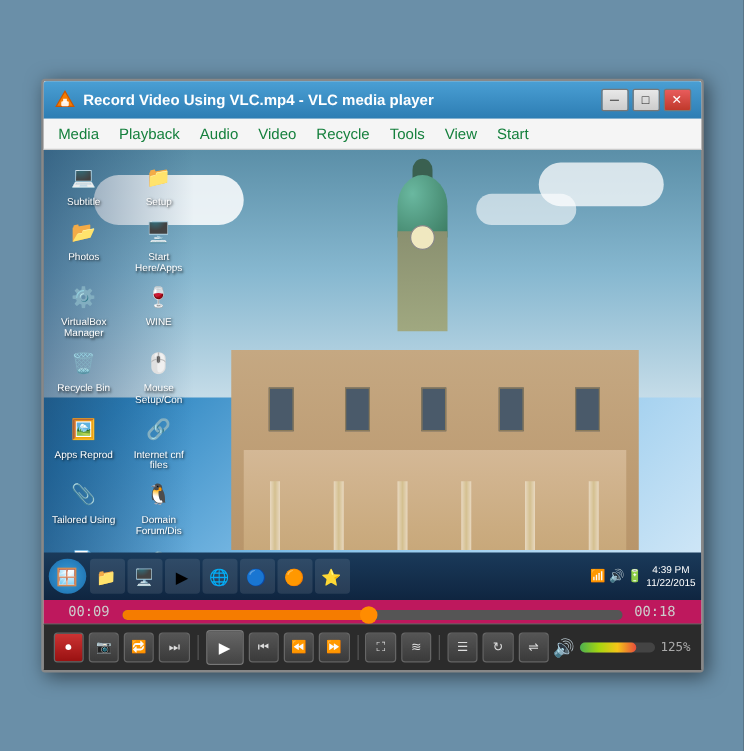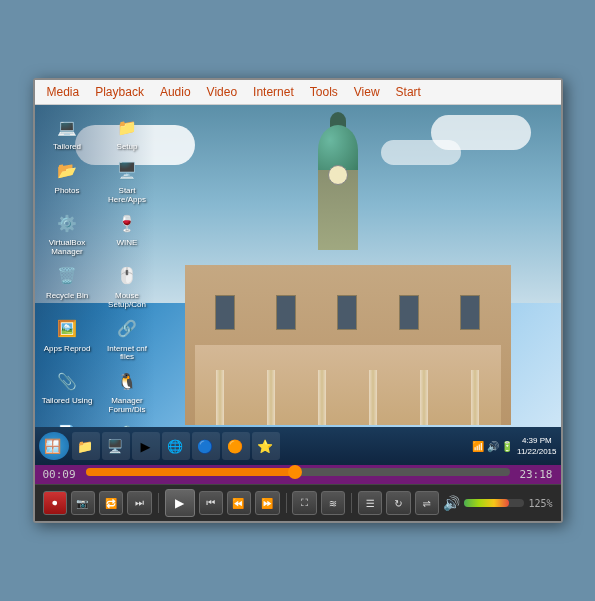--- a/index.html
+++ b/index.html
@@ -68,21 +68,21 @@
       background: #f5f5f5;
       border-bottom: 1px solid #ccc;
       display: flex;
       padding: 2px 4px;
       font-size: 12px;
     }
     .menu-item {
       padding: 3px 8px;
       cursor: pointer;
       border-radius: 2px;
-      color: #c2410c;
+      color: #15803d;
     }
 
     
     .video-area {
       width: 100%;
       height: 360px;
       background: #2a2a2a;
       position: relative;
       overflow: hidden;
     }
@@ -313,24 +313,24 @@
       gap: 2px;
       align-items: center;
     }
     .sys-icon {
       font-size: 10px;
       color: #ccc;
     }
 
     
     .progress-section {
-      background: #701a75;
-      padding: 3px 8px;
-      display: flex;
-      align-items: flex-start;
+      background: #be185d;
+      padding: 3px 20px;
+      display: flex;
+      align-items: flex-end;
       gap: 8px;
     }
     .time-display {
       color: #ccc;
       font-size: 11px;
       font-family: monospace;
       width: 35px;
     }
     .time-display.right { text-align: right; }
     .progress-bar-container {
@@ -422,46 +422,61 @@
       color: #aaa;
       font-size: 10px;
       font-family: monospace;
     }
   </style>
 </head>
 <body>
 
 <div class="vlc-window">
 
+  <div class="title-bar">
+    <div class="title-bar-icon">
+      <svg width="18" height="18" viewBox="0 0 18 18">
+        <polygon points="9,2 16,14 2,14" fill="#f57c00" stroke="#cc5500" stroke-width="1"></polygon>
+        <rect x="6" y="10" width="6" height="4" rx="1" fill="#fff" opacity="0.9"></rect>
+        <rect x="7.5" y="8" width="3" height="3" fill="#fff" opacity="0.9"></rect>
+      </svg>
+    </div>
+    <span class="title-bar-text">Record Video Using VLC.mp4 - VLC media player</span>
+    <div class="title-bar-buttons">
+      <div class="tb-btn minimize">─</div>
+      <div class="tb-btn maximize">□</div>
+      <div class="tb-btn close">✕</div>
+    </div>
+  </div>
 
   <div class="menu-bar">
     <div class="menu-item">Media</div>
     <div class="menu-item">Playback</div>
     <div class="menu-item">Audio</div>
     <div class="menu-item">Video</div>
-    <div class="menu-item">Internet</div>
+    <div class="menu-item">Recycle</div>
     <div class="menu-item">Tools</div>
     <div class="menu-item">View</div>
     <div class="menu-item">Start</div>
   </div>
 
   <div class="video-area">
     <div class="desktop-bg">
 
       <div class="sky">
         <div class="cloud1"></div>
         <div class="cloud2"></div>
         <div class="cloud3"></div>
       </div>
 
       <div class="desktop-overlay"></div>
       <div class="desktop-icons">
         <div class="desktop-icon">
           <div class="icon-img">💻</div>
-          <div class="icon-label">Tailored</div>
+          <div class="icon-label">Subtitle</div>
         </div>
         <div class="desktop-icon">
           <div class="icon-img">📁</div>
           <div class="icon-label">Setup</div>
         </div>
         <div class="desktop-icon">
           <div class="icon-img">📂</div>
           <div class="icon-label">Photos</div>
         </div>
         <div class="desktop-icon">
@@ -491,21 +506,21 @@
         <div class="desktop-icon">
           <div class="icon-img">🔗</div>
           <div class="icon-label">Internet cnf files</div>
         </div>
         <div class="desktop-icon">
           <div class="icon-img">📎</div>
           <div class="icon-label">Tailored Using</div>
         </div>
         <div class="desktop-icon">
           <div class="icon-img">🐧</div>
-          <div class="icon-label">Manager Forum/Dis</div>
+          <div class="icon-label">Domain Forum/Dis</div>
         </div>
         <div class="desktop-icon">
           <div class="icon-img">📄</div>
           <div class="icon-label">Garagepc</div>
         </div>
         <div class="desktop-icon">
           <div class="icon-img">🔒</div>
           <div class="icon-label">Screen Security</div>
         </div>
       </div>
@@ -564,21 +579,21 @@
     </div>
   </div>
 
   <div class="progress-section">
     <span class="time-display">00:09</span>
     <div class="progress-bar-container">
       <div class="progress-filled" style="width: 50%;">
         <div class="progress-handle"></div>
       </div>
     </div>
-    <span class="time-display right">23:18</span>
+    <span class="time-display right">00:18</span>
   </div>
 
   <div class="controls-bar">
     <div class="ctrl-btn red-btn">⏺</div>
     <div class="ctrl-btn">📷</div>
     <div class="ctrl-btn">🔁</div>
     <div class="ctrl-btn">⏭</div>
 
     <div class="ctrl-sep"></div>
 

